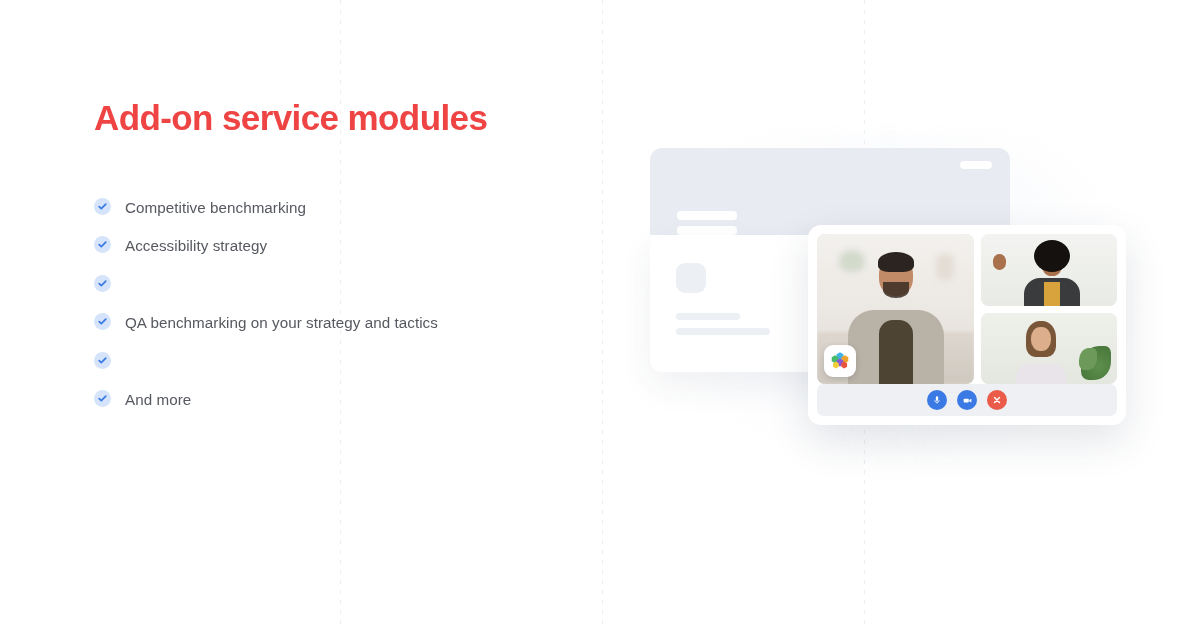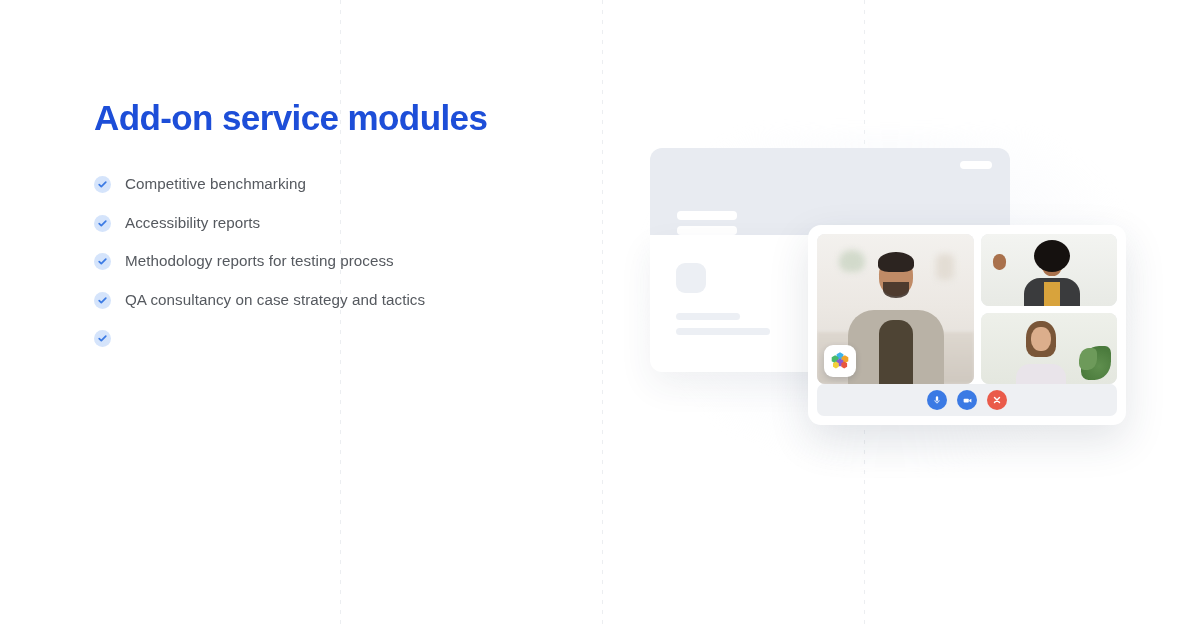--- a/index.html
+++ b/index.html
@@ -43,40 +43,40 @@
     position: absolute;
     left: 94px;
     top: 98px;
     width: 460px;
   }
 
   .heading {
     font-size: 35px;
     font-weight: 700;
     letter-spacing: -.6px;
-    color: #1d4ed8;
+    color: #ef4444;
     line-height: 1.15;
   }
 
   .subheading {
     margin-top: 56px;
     font-size: 15.5px;
     font-weight: 700;
     color: #4b4f56;
     letter-spacing: .1px;
   }
 
   .check-list {
     margin-top: 38px;
     list-style: none;
   }
 
   .check-item {
     display: flex;
-    align-items: flex-start;
+    align-items: flex-end;
     height: 38.5px;
   }
 
   .check-icon {
     flex: 0 0 auto;
     width: 17px;
     height: 17px;
     border-radius: 50%;
     background: #d5e4fb;
     display: flex;
@@ -405,49 +405,56 @@
         <span class="check-label">Competitive benchmarking</span>
       </li>
 
 
       <li class="check-item">
         <span class="check-icon">
           <svg width="11" height="11" viewBox="0 0 11 11">
               <path d="M2.2 5.6 L4.3 7.7 L8.8 3.1" fill="none" stroke="#3b7ae4" stroke-width="1.7" stroke-linecap="round" stroke-linejoin="round"></path>
             </svg>
         </span>
-        <span class="check-label">Accessibility reports</span>
+        <span class="check-label">Accessibility strategy</span>
       </li>
 
       <li class="check-item">
         <span class="check-icon">
           <svg width="11" height="11" viewBox="0 0 11 11">
               <path d="M2.2 5.6 L4.3 7.7 L8.8 3.1" fill="none" stroke="#3b7ae4" stroke-width="1.7" stroke-linecap="round" stroke-linejoin="round"></path>
             </svg>
         </span>
-        <span class="check-label">Methodology reports for testing process</span>
       </li>
 
       <li class="check-item">
         <span class="check-icon">
           <svg width="11" height="11" viewBox="0 0 11 11">
               <path d="M2.2 5.6 L4.3 7.7 L8.8 3.1" fill="none" stroke="#3b7ae4" stroke-width="1.7" stroke-linecap="round" stroke-linejoin="round"></path>
             </svg>
         </span>
-        <span class="check-label">QA consultancy on case strategy and tactics</span>
+        <span class="check-label">QA benchmarking on your strategy and tactics</span>
       </li>
 
       <li class="check-item">
         <span class="check-icon">
           <svg width="11" height="11" viewBox="0 0 11 11">
               <path d="M2.2 5.6 L4.3 7.7 L8.8 3.1" fill="none" stroke="#3b7ae4" stroke-width="1.7" stroke-linecap="round" stroke-linejoin="round"></path>
             </svg>
         </span>
       </li>
 
+      <li class="check-item">
+        <span class="check-icon">
+          <svg width="11" height="11" viewBox="0 0 11 11">
+              <path d="M2.2 5.6 L4.3 7.7 L8.8 3.1" fill="none" stroke="#3b7ae4" stroke-width="1.7" stroke-linecap="round" stroke-linejoin="round"></path>
+            </svg>
+        </span>
+        <span class="check-label">And more</span>
+      </li>
 
     </ul>
   </div>
 
   <div class="illustration">
 
     <div class="illu-glow"></div>
 
     <div class="back-card">
       <div class="pill-top"></div>

